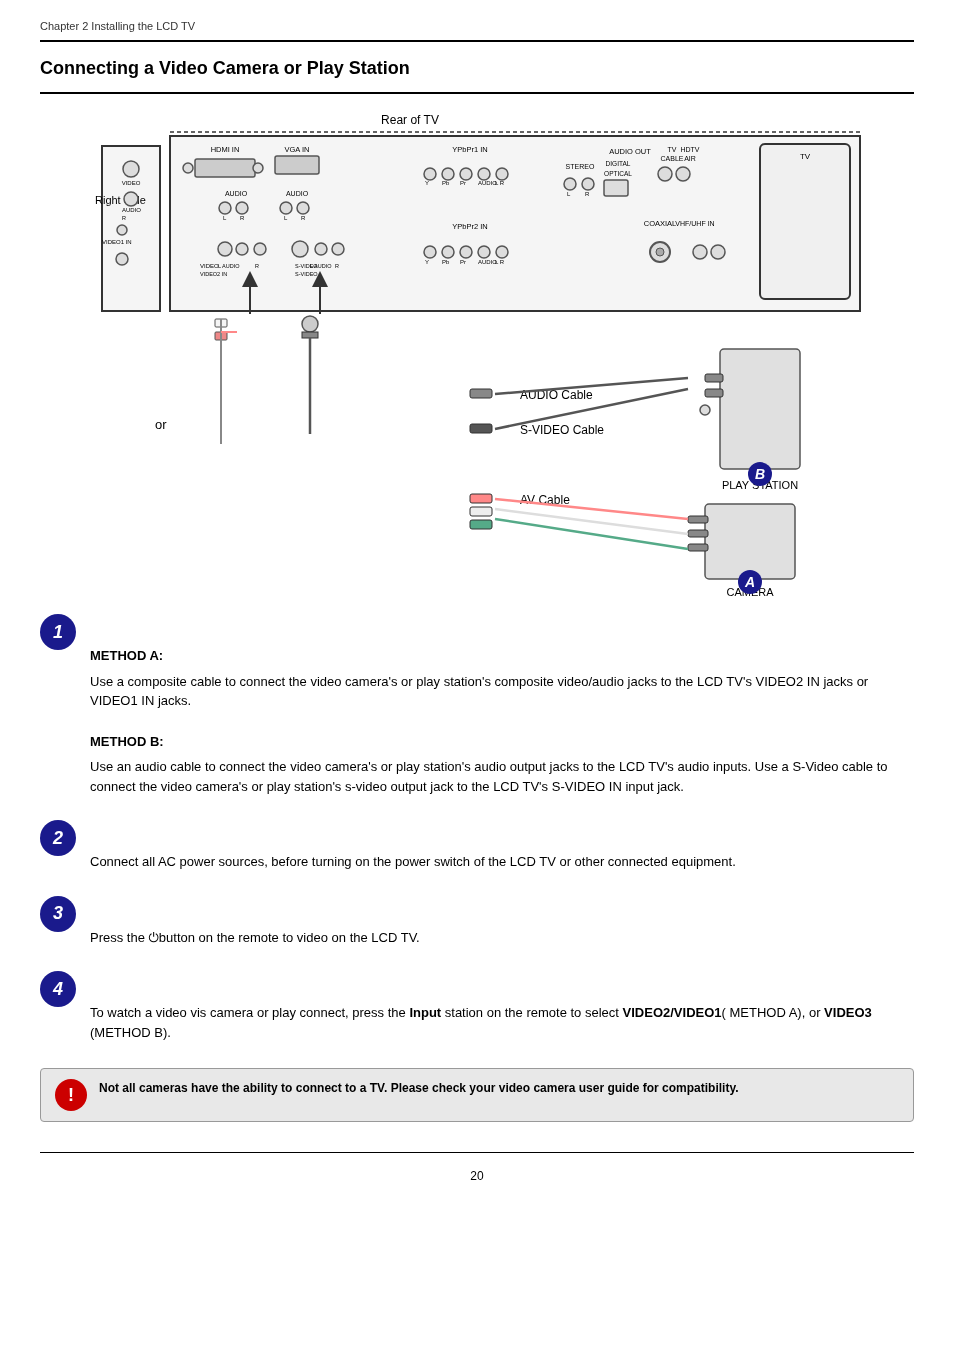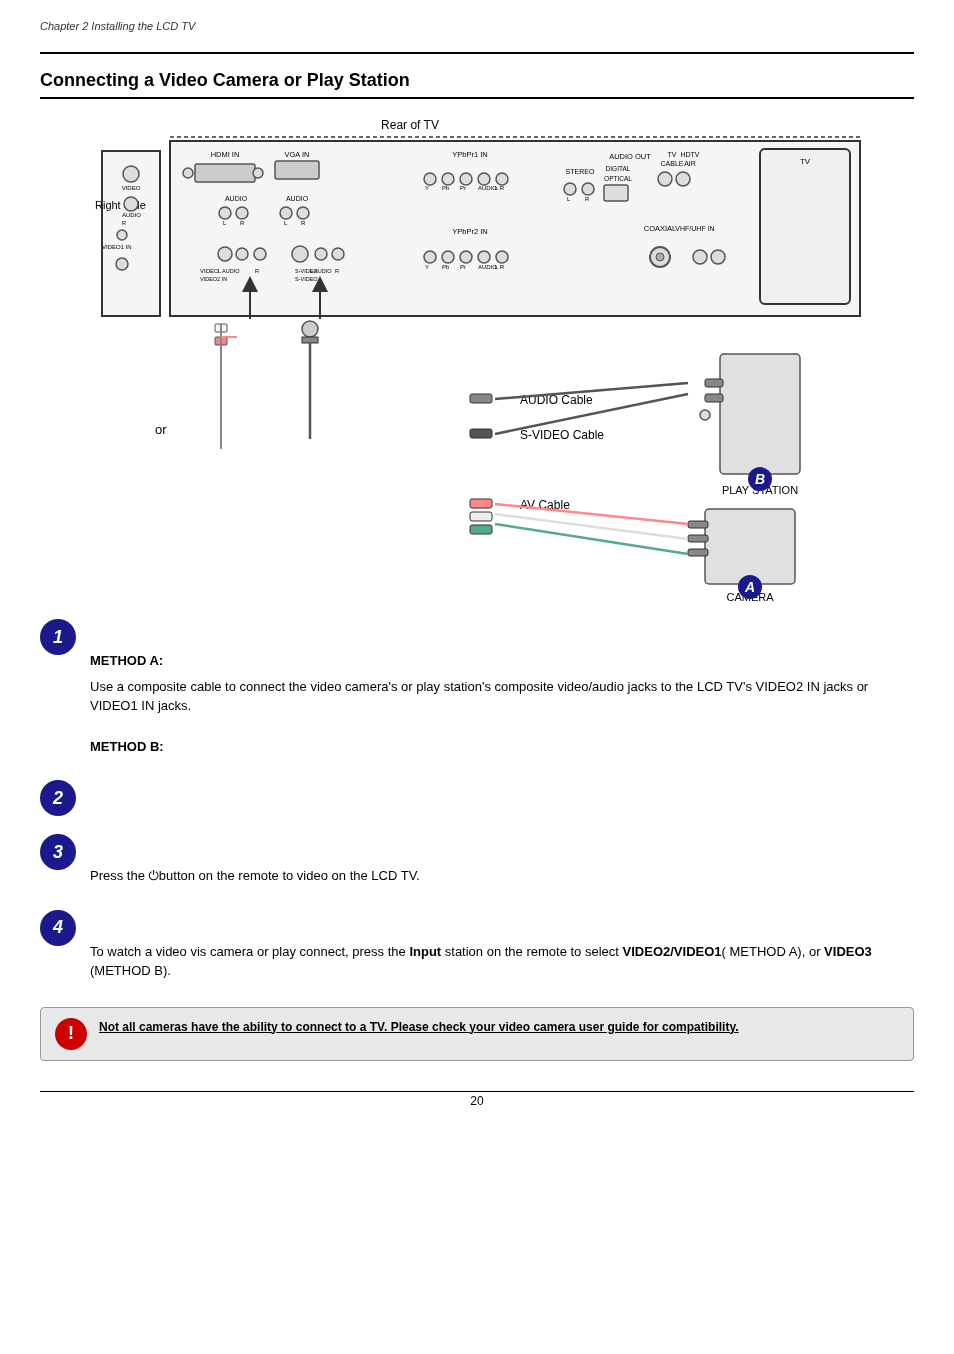--- a/index.html
+++ b/index.html
@@ -9,29 +9,28 @@
       background: #fff;
       color: #000;
       width: 954px;
       min-height: 1354px;
       padding: 20px 40px;
     }
     .chapter-header {
       font-size: 11px;
       color: #333;
       margin-bottom: 6px;
-      padding-bottom: 20px;
+      padding-bottom: 8px;
       border-bottom: 2px solid #000;
-      font-style: italic;
     }
     .section-title {
       font-size: 18px;
       font-weight: bold;
       margin: 16px 0 10px 0;
-      padding-bottom: 6px;
+      padding-bottom: 13px;
       border-bottom: 2px solid #000;
     }
     
     .steps-area {
       margin-top: 10px;
     }
     .step-item {
       display: flex;
       flex-direction: row;
       align-items: flex-start;
@@ -86,27 +85,26 @@
       justify-content: center;
       color: #fff;
       font-size: 18px;
       font-weight: bold;
       flex-shrink: 0;
     }
     .warning-text {
       font-size: 12px;
       font-weight: bold;
       line-height: 1.5;
-      text-decoration: underline;
     }
     .page-number {
       text-align: center;
       margin-top: 30px;
       border-top: 1px solid #000;
-      padding-top: 2px;
+      padding-top: 16px;
       font-size: 12px;
     }
     
     .diagram-svg-container {
       width: 100%;
       height: 500px;
       position: relative;
     }
   </style>
 </head>
@@ -295,25 +293,29 @@
 
 <div class="steps-area">
 
   <div class="step-item">
     <div class="step-icon">1</div>
     <div class="step-content">
       <p class="step-subtitle">METHOD A:</p>
       <p>Use a composite cable to connect the video camera's or play station's composite video/audio jacks to the LCD TV's VIDEO2 IN jacks or VIDEO1 IN jacks.</p>
       <br>
       <p class="step-subtitle">METHOD B:</p>
+      <p>Use an audio cable to connect the video camera's or play station's audio output jacks to the LCD TV's audio inputs. Use a S-Video cable to connect the video camera's or play station's s-video output jack to the LCD TV's S-VIDEO IN input jack.</p>
     </div>
   </div>
 
   <div class="step-item">
     <div class="step-icon">2</div>
+    <div class="step-content">
+      <p>Connect all AC power sources, before turning on the power switch of the LCD TV or other connected equipment.</p>
+    </div>
   </div>
 
   <div class="step-item">
     <div class="step-icon">3</div>
     <div class="step-content">
       <p>
         <span>Press the </span><span>⏻</span><span>button on the remote to video on the LCD TV.</span>
       </p>
     </div>
   </div>

